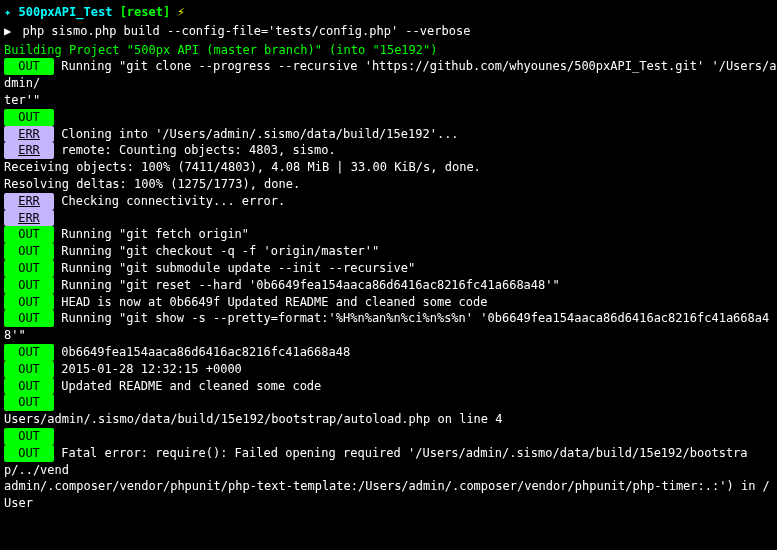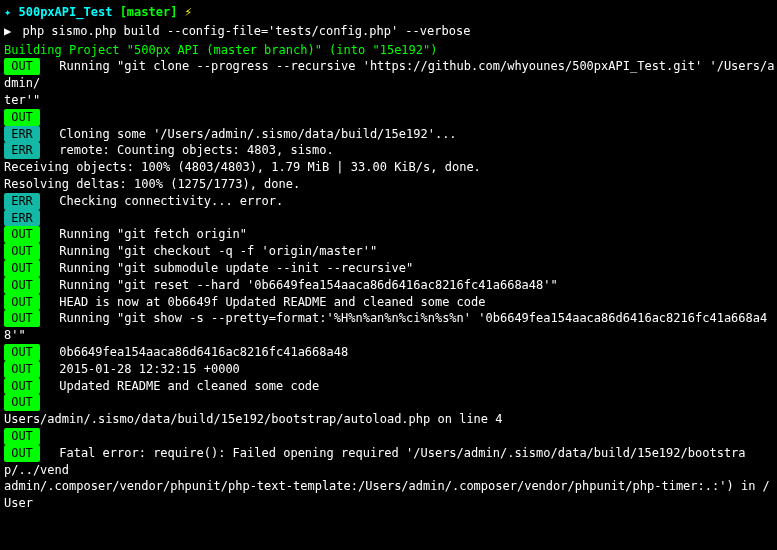--- a/index.html
+++ b/index.html
@@ -20,56 +20,56 @@
   .yellow { color: #ffff00; }
   .white { color: #fff; }
   .bold { font-weight: bold; }
   .arrow { display: inline-block; margin-right: 4px; }
   
   .tag {
     display: inline-block;
     color: #000;
     padding: 0 2px;
     font-weight: normal;
-    width: 36px;
+    width: 50px;
     text-align: center;
-    margin-right: 12px;
+    margin-right: 0;
     border-radius: 2px;
   }
   .tag-out { background: #00ff00; }
-  .tag-err { background: #14b8a6; }
+  .tag-err { background: #c4b5fd; text-decoration: underline; }
   
   .log-line { white-space: pre-wrap; word-break: break-all; }
   .log-text { color: #fff; }
 </style>
 </head>
 <body>
 
 <div class="prompt-line">
   <span class="cyan bold">✦</span>
   <span class="cyan bold">500pxAPI_Test</span>
-  <span class="green-text bold">[master]</span>
+  <span class="green-text bold">[reset]</span>
   <span class="yellow">⚡</span>
 </div>
 
 <div class="prompt-line">
   <span class="white arrow">▶</span>
   <span class="white">php sismo.php build --config-file='tests/config.php' --verbose</span>
 </div>
 
 <div class="green-text">Building Project "500px API (master branch)" (into "15e192")</div>
 
 <div id="log-output">
     <div class="log-line"><span class="log-text"></span></div>
     <div class="log-line"><span class="tag tag-out">OUT</span><span class="log-text"> Running "git clone --progress --recursive 'https://github.com/whyounes/500pxAPI_Test.git' '/Users/admin/</span></div>
     <div class="log-line"><span class="log-text">ter'"</span></div>
     <div class="log-line"><span class="tag tag-out">OUT</span><span class="log-text"></span></div>
-    <div class="log-line"><span class="tag tag-err">ERR</span><span class="log-text"> Cloning some '/Users/admin/.sismo/data/build/15e192'...</span></div>
+    <div class="log-line"><span class="tag tag-err">ERR</span><span class="log-text"> Cloning into '/Users/admin/.sismo/data/build/15e192'...</span></div>
     <div class="log-line"><span class="tag tag-err">ERR</span><span class="log-text"> remote: Counting objects: 4803, sismo.</span></div>
-    <div class="log-line"><span class="log-text">Receiving objects: 100% (4803/4803), 1.79 MiB | 33.00 KiB/s, done.</span></div>
+    <div class="log-line"><span class="log-text">Receiving objects: 100% (7411/4803), 4.08 MiB | 33.00 KiB/s, done.</span></div>
     <div class="log-line"><span class="log-text">Resolving deltas: 100% (1275/1773), done.</span></div>
     <div class="log-line"><span class="tag tag-err">ERR</span><span class="log-text"> Checking connectivity... error.</span></div>
     <div class="log-line"><span class="tag tag-err">ERR</span><span class="log-text"></span></div>
     <div class="log-line"><span class="tag tag-out">OUT</span><span class="log-text"> Running "git fetch origin"</span></div>
     <div class="log-line"><span class="tag tag-out">OUT</span><span class="log-text"> Running "git checkout -q -f 'origin/master'"</span></div>
     <div class="log-line"><span class="tag tag-out">OUT</span><span class="log-text"> Running "git submodule update --init --recursive"</span></div>
     <div class="log-line"><span class="tag tag-out">OUT</span><span class="log-text"> Running "git reset --hard '0b6649fea154aaca86d6416ac8216fc41a668a48'"</span></div>
     <div class="log-line"><span class="tag tag-out">OUT</span><span class="log-text"> HEAD is now at 0b6649f Updated README and cleaned some code</span></div>
     <div class="log-line"><span class="tag tag-out">OUT</span><span class="log-text"> Running "git show -s --pretty=format:'%H%n%an%n%ci%n%s%n' '0b6649fea154aaca86d6416ac8216fc41a668a48'"</span></div>
     <div class="log-line"><span class="tag tag-out">OUT</span><span class="log-text"> 0b6649fea154aaca86d6416ac8216fc41a668a48</span></div>

